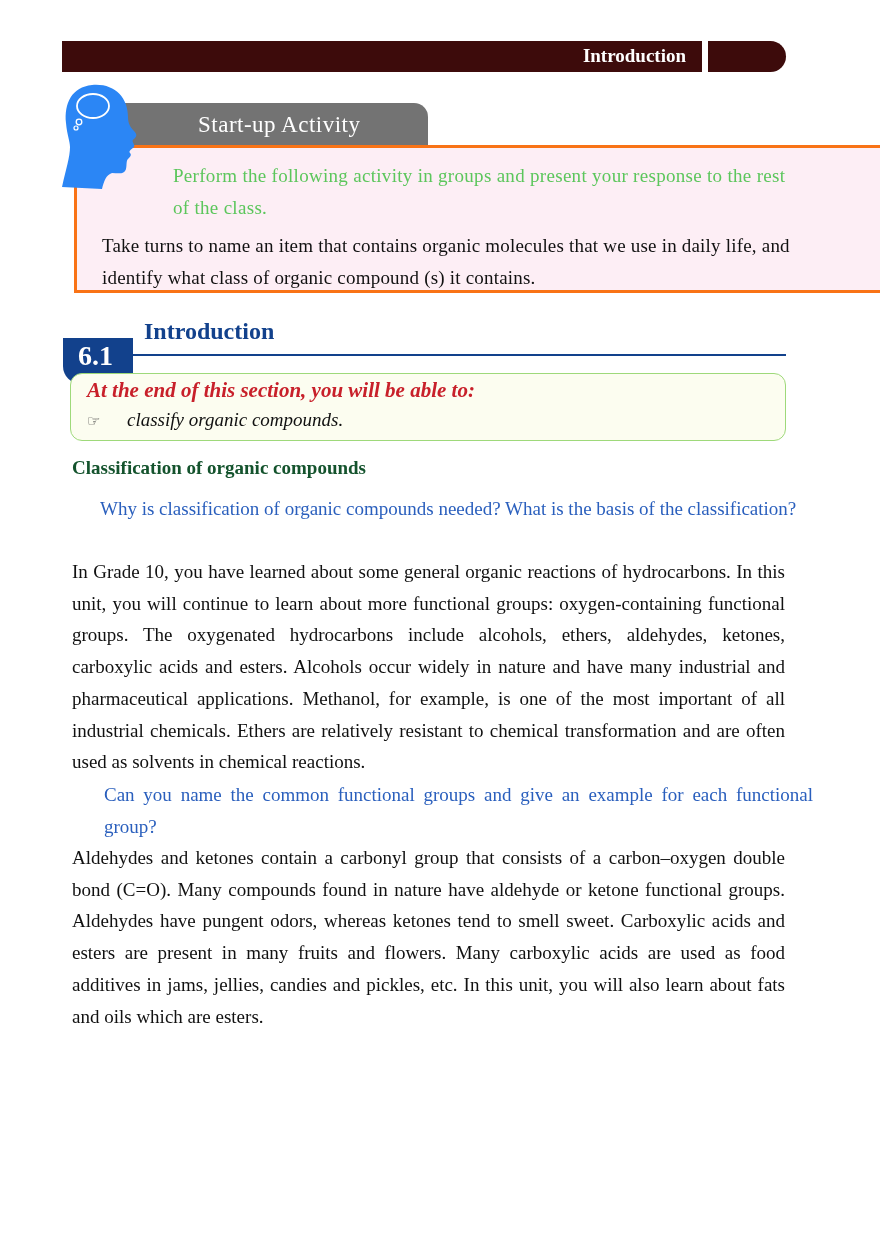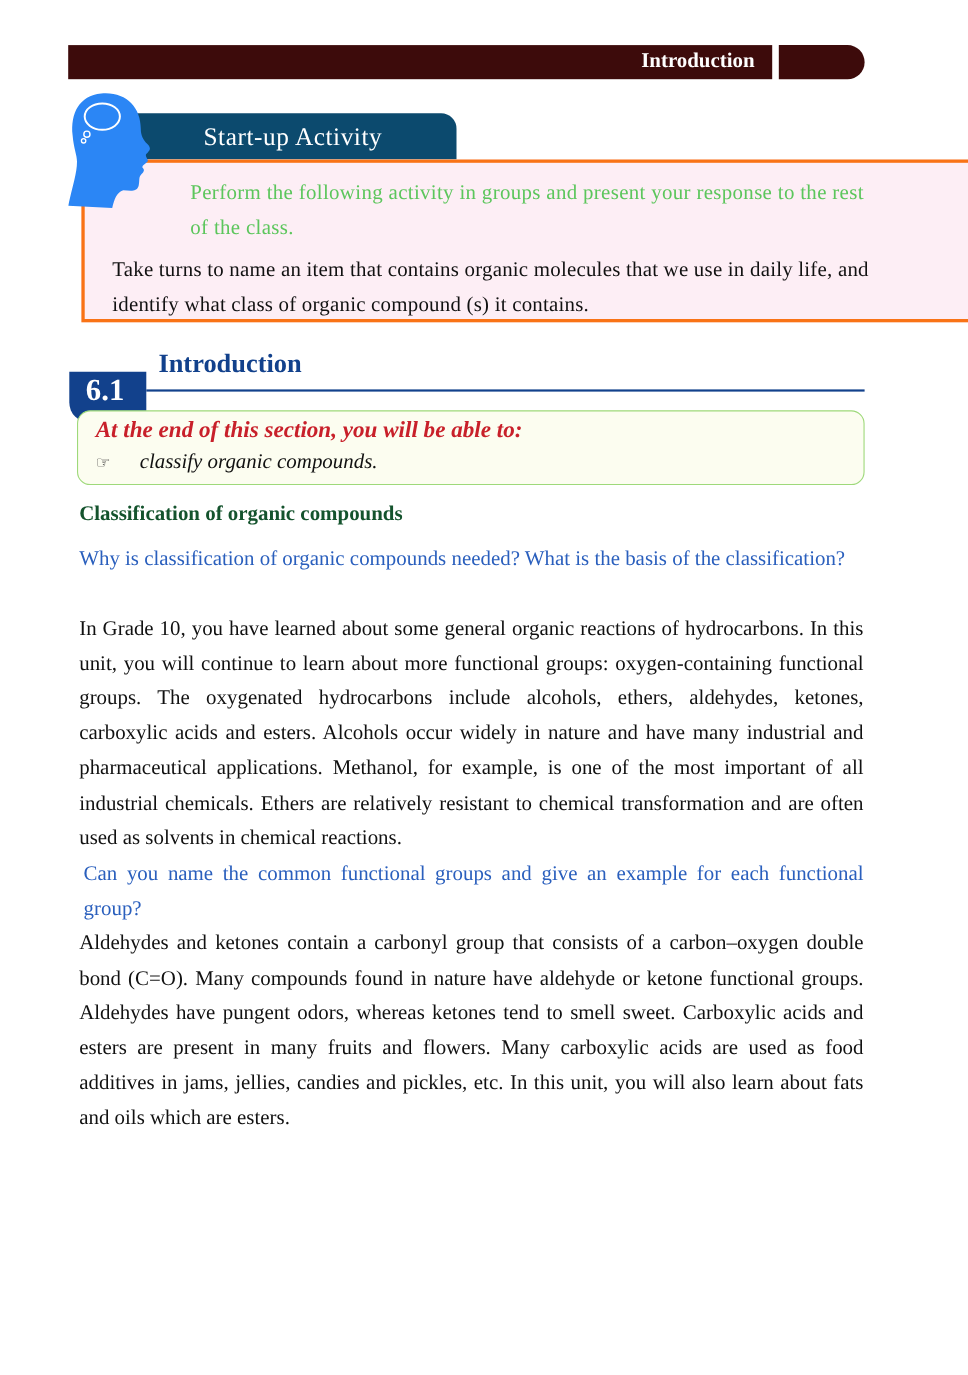--- a/index.html
+++ b/index.html
@@ -6,21 +6,21 @@
   html, body { width: 880px; height: 1250px; background: #ffffff; }
   body { position: relative; font-family: "Liberation Serif", "DejaVu Serif", serif; color: #111; overflow: hidden; }
 
   
   .run-header { position: absolute; left: 62px; top: 41px; width: 724px; height: 31px; }
   .run-header .bar { position: absolute; left: 0; top: 0; width: 640px; height: 31px; background: #3d0b0b; }
   .run-header .bar span { position: absolute; right: 16px; top: 4px; color: #fff; font-weight: bold; font-size: 19px; }
   .run-header .cap { position: absolute; left: 646px; top: 0; width: 78px; height: 31px; background: #3d0b0b; border-radius: 0 16px 16px 0; }
 
   
-  .activity-tab { position: absolute; left: 105px; top: 103px; width: 310px; height: 42px; background: #0c4a6e; border-radius: 0 14px 0 0; }
+  .activity-tab { position: absolute; left: 118px; top: 103px; width: 310px; height: 42px; background: #737373; border-radius: 0 14px 0 0; }
   .activity-tab span { position: absolute; left: 80px; top: 9px; color: #fff; font-size: 23px; letter-spacing: 0.5px; }
   .head-icon { position: absolute; left: 62px; top: 83px; width: 84px; height: 106px; z-index: 3; }
   .activity-box { position: absolute; left: 74px; top: 145px; width: 874px; height: 148px; background: #fdeef5; border: 3px solid #f97316; z-index: 1; }
   .activity-box .instr { position: absolute; left: 96px; top: 12px; width: 620px; color: #5cc65c; font-size: 19px; line-height: 32px; letter-spacing: 0.3px; }
   .activity-box .task { position: absolute; left: 25px; top: 82px; width: 690px; color: #111; font-size: 19px; line-height: 32px; letter-spacing: 0.2px; }
 
   
   .sec-num { position: absolute; left: 63px; top: 310px; width: 70px; height: 46px; background: #12418c; border-radius: 0 0 0 18px; margin-top: 28px; }
   .sec-num span { position: absolute; left: 15px; top: 2px; color: #fff; font-weight: bold; font-size: 28px; }
   .sec-title { position: absolute; left: 144px; top: 318px; color: #12418c; font-weight: bold; font-size: 24px; }
@@ -28,21 +28,21 @@
 
   
   .obj-box { position: absolute; left: 70px; top: 373px; width: 716px; height: 68px; background: #fcfdf0; border: 1.5px solid #9ed97a; border-radius: 12px; }
   .obj-box .obj-head { position: absolute; left: 16px; top: 4px; color: #c8202a; font-style: italic; font-weight: bold; font-size: 21px; }
   .obj-box .obj-item { position: absolute; left: 16px; top: 35px; font-size: 19px; font-style: italic; color: #111; }
   .obj-box .hand { display: inline-block; width: 40px; font-style: normal; font-size: 15px; color: #333; }
 
   
   .subhead { position: absolute; left: 72px; top: 457px; color: #14532d; font-weight: bold; font-size: 19px; }
   .para { position: absolute; left: 72px; width: 713px; font-size: 19px; line-height: 31.7px; text-align: justify; }
-  .q { color: #2a5fbd; }
+  .q { color: #2a5fbd; margin-left: 28px; }
   .body-text { color: #111; }
 </style>
 </head>
 <body>
 
 <div class="run-header">
   <div class="bar">
     <span>Introduction</span>
   </div>
   <div class="cap"></div>

